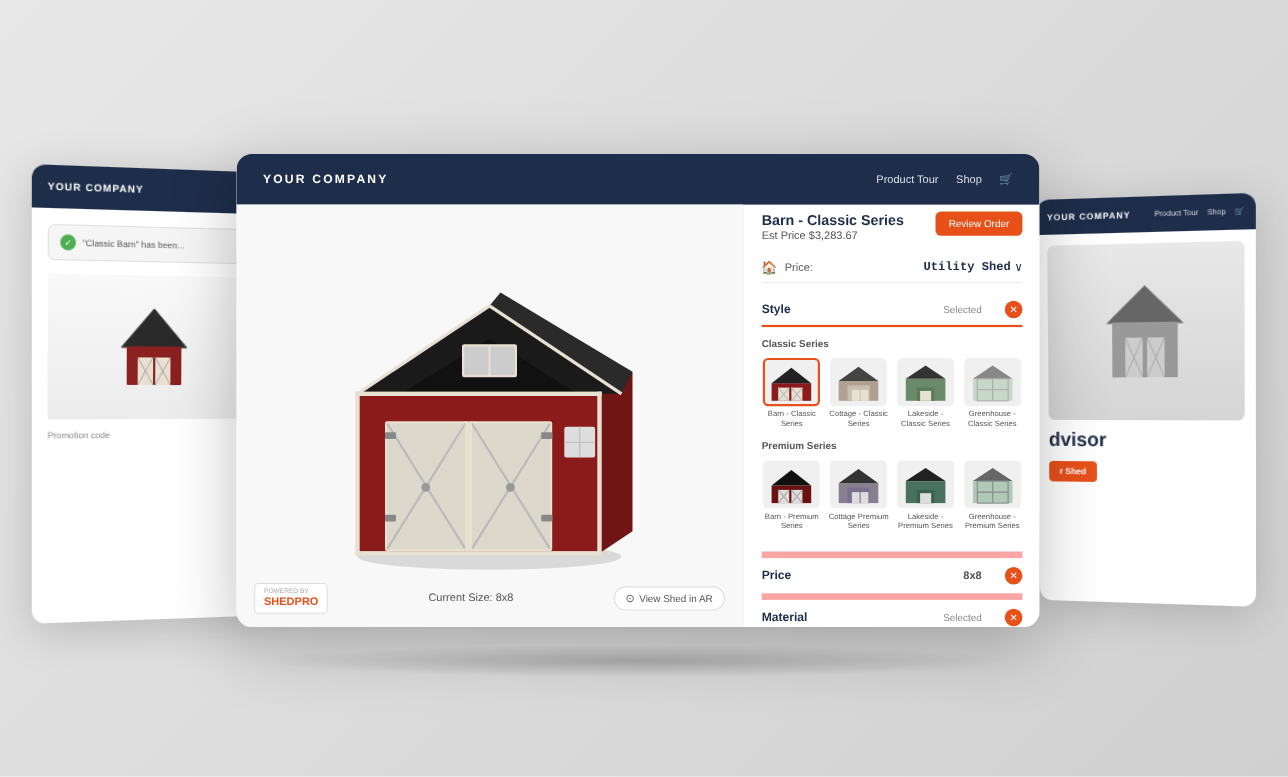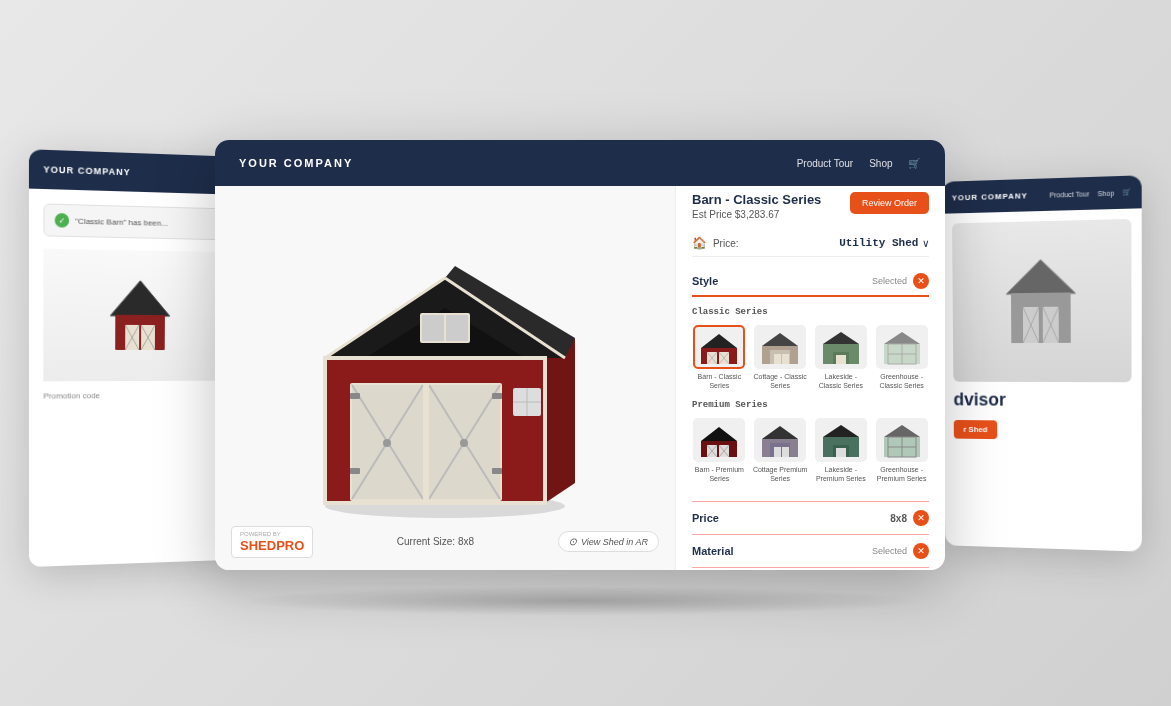--- a/index.html
+++ b/index.html
@@ -264,21 +264,21 @@
       border: 1px solid #ddd;
       border-radius: 4px;
       padding: 4px 8px;
     }
     .shed-footer .shedpro-badge .powered-by {
       font-size: 6px;
       color: #aaa;
       line-height: 1.2;
     }
     .shed-footer .shedpro-badge .brand {
-      font-size: 13px;
+      font-size: 10px;
       font-weight: 800;
       color: #1e2d4a;
     }
     .shed-footer .shedpro-badge .brand span {
       color: #e8501a;
     }
     .shed-footer .current-size {
       font-size: 10px;
       color: #555;
       text-align: center;
@@ -287,21 +287,20 @@
       background: white;
       border: 1px solid #ddd;
       border-radius: 14px;
       padding: 4px 10px;
       font-size: 9px;
       color: #555;
       cursor: pointer;
       display: flex;
       align-items: center;
       gap: 4px;
-      font-style: italic;
     }
     .shed-footer .view-btn::before {
       content: '⊙';
       font-size: 10px;
     }
 
     
     .configurator-panel {
       flex: 1;
       overflow-y: auto;
@@ -381,41 +380,41 @@
       font-weight: 700;
       color: #1e2d4a;
     }
     .type-selector-right .chevron {
       font-size: 11px;
       color: #1e2d4a;
     }
 
     
     .config-section {
-      border-bottom: 1px solid #fca5a5;
+      border-bottom: 6px solid #fca5a5;
       padding: 8px 0;
     }
 
     .config-section-header {
       display: flex;
       align-items: center;
       justify-content: space-between;
       cursor: pointer;
     }
 
     .config-section-title {
       font-size: 11px;
       font-weight: 700;
       color: #1e2d4a;
     }
 
     .config-section-right {
       display: flex;
       align-items: center;
-      gap: 6px;
+      gap: 21px;
       justify-content: center;
     }
 
     .selected-badge {
       font-size: 9px;
       color: #888;
     }
 
     .circle-check {
       width: 16px;
@@ -446,21 +445,20 @@
       font-size: 11px;
       font-weight: 700;
       color: #1e2d4a;
     }
 
     .series-label {
       font-size: 9px;
       font-weight: 700;
       color: #555;
       margin-bottom: 8px;
-      font-family: Liberation Mono, monospace;
     }
 
     .shed-grid {
       display: grid;
       grid-template-columns: repeat(4, 1fr);
       gap: 6px;
       margin-bottom: 10px;
     }
 
     .shed-item {

